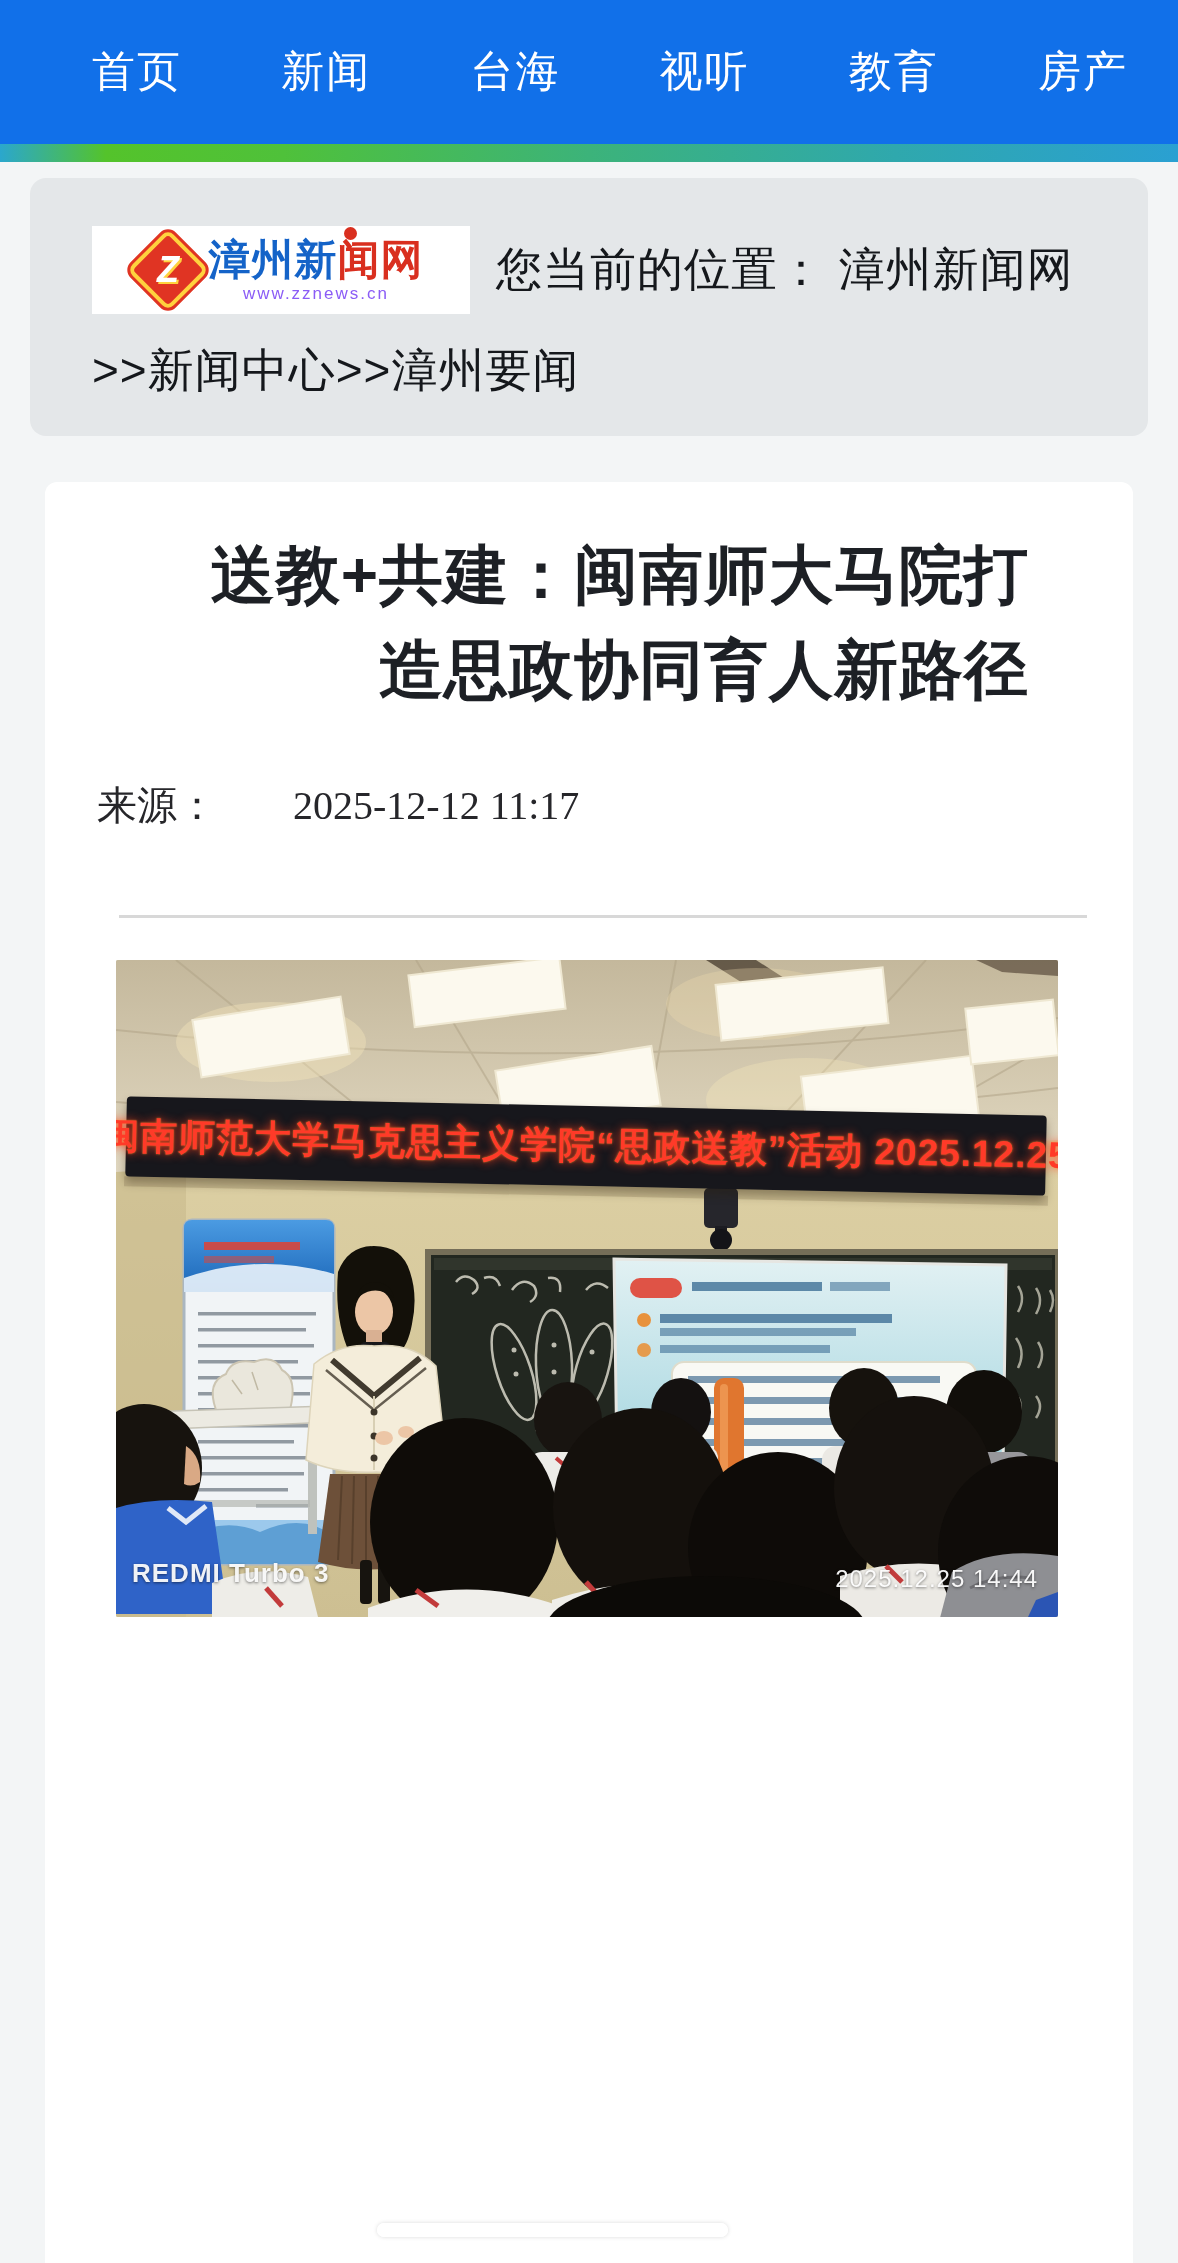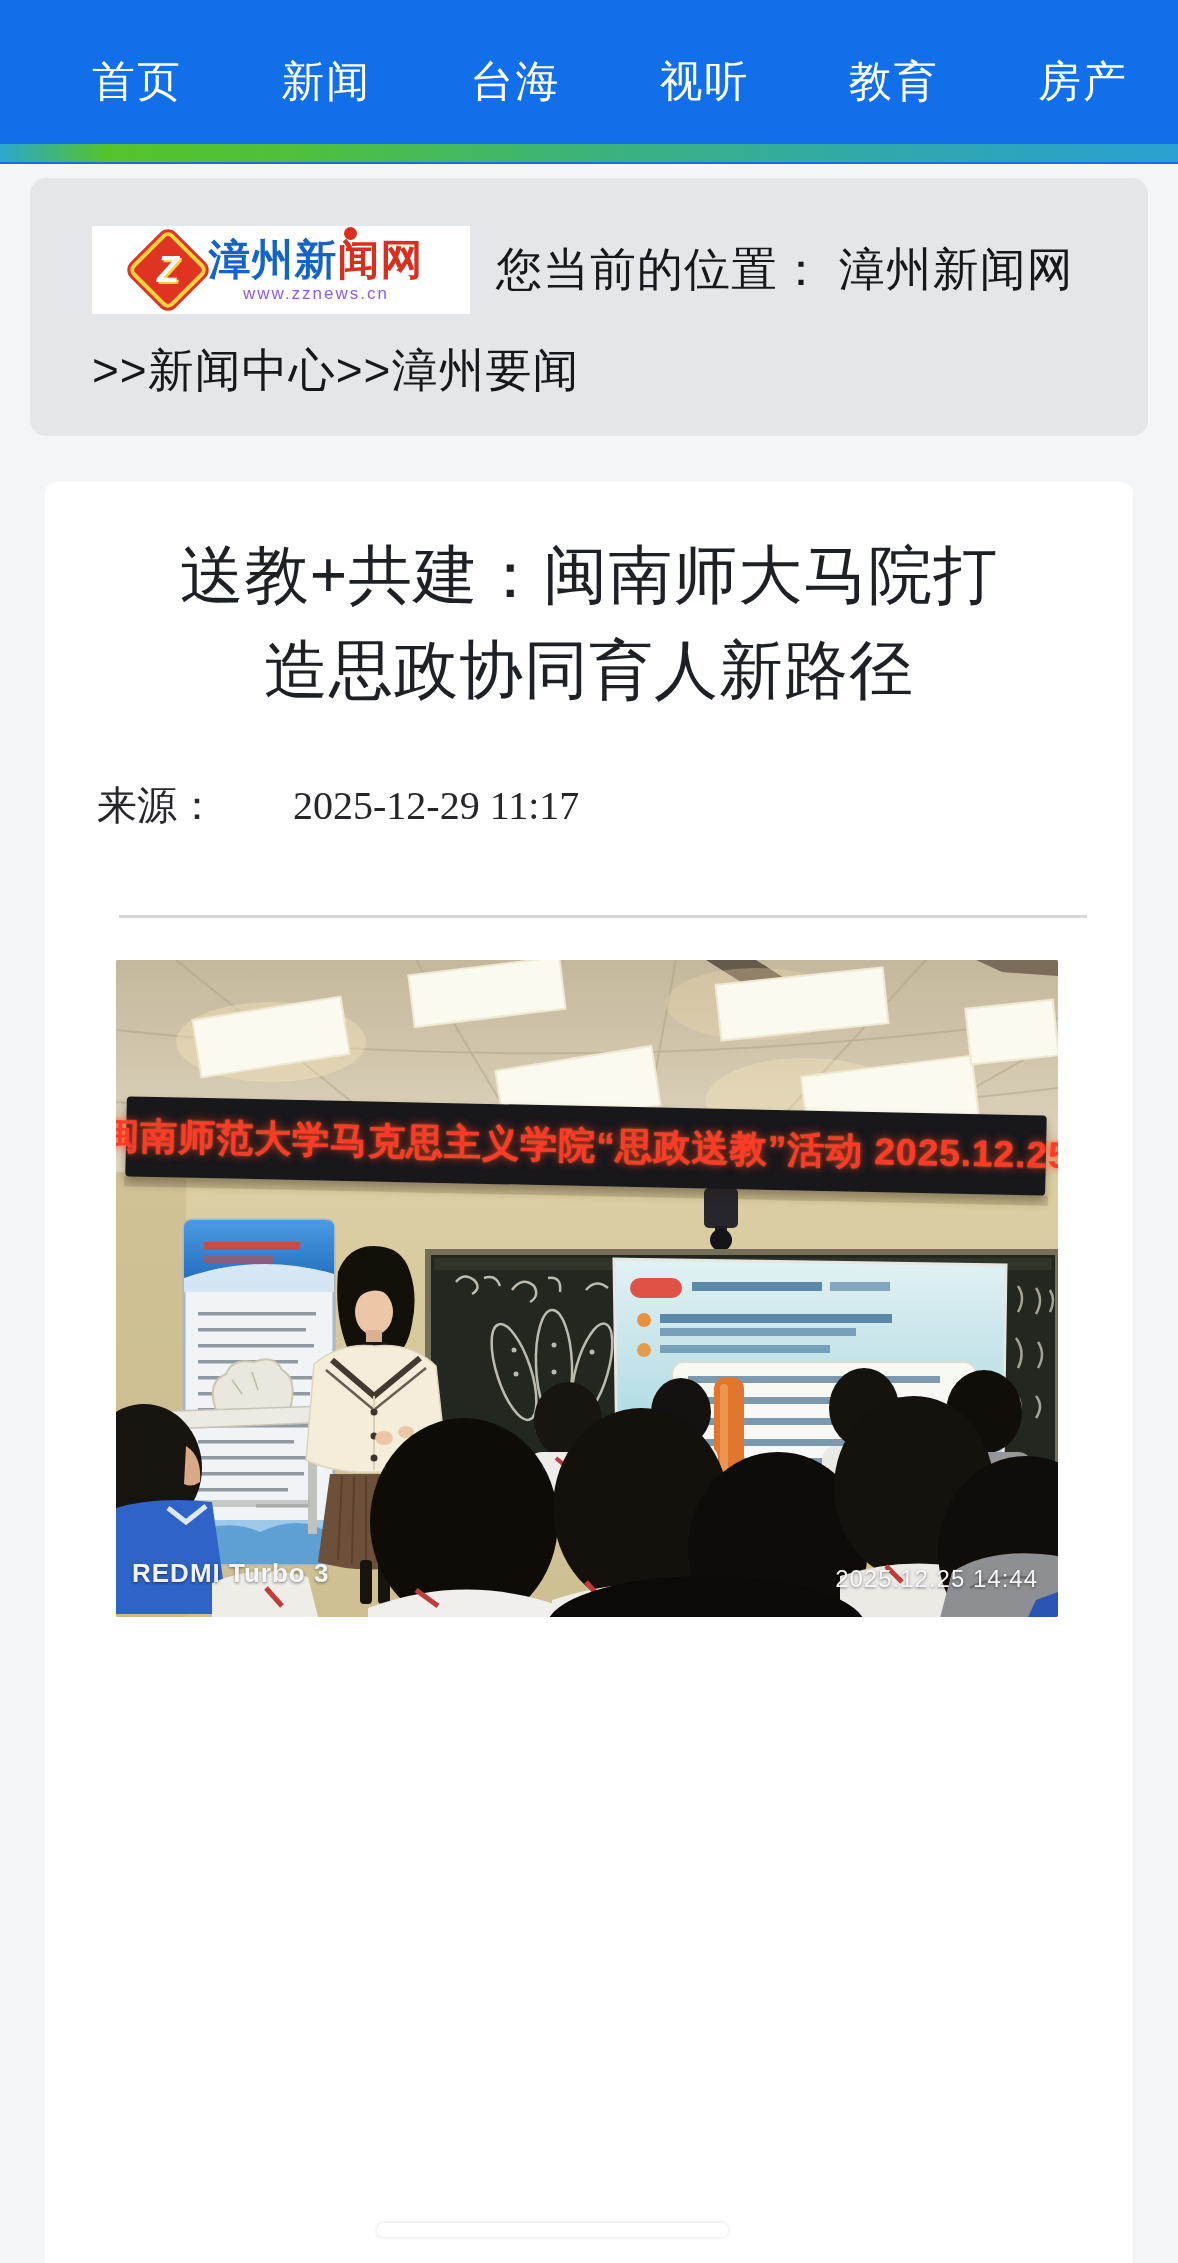--- a/index.html
+++ b/index.html
@@ -4,21 +4,21 @@
 <style>
   * { margin:0; padding:0; box-sizing:border-box; }
   html,body { background:#e9ebed; }
   .page {
     position:relative; width:1178px; height:2263px; margin:0 auto;
     background:#f3f5f6; overflow:hidden;
     font-family:"Liberation Sans","DejaVu Sans",sans-serif;
   }
   
   .topnav {
-    position:absolute; left:0; top:0; width:1178px; height:164px;
+    position:absolute; left:0; top:0; width:1178px; height:144px;
     background:#1170e9; display:flex; align-items:center;
     padding:0 50px 0 92px; justify-content:space-between;
   }
   .topnav a {
     color:#ffffff; font-size:43px; font-weight:500; text-decoration:none;
     letter-spacing:2px; white-space:nowrap;
   }
   .nav-strip {
     position:absolute; left:0; top:144px; width:1178px; height:18px;
     background:linear-gradient(90deg,#2ba7cd 0%,#54c32b 9%,#4fc13a 24%,#3cb37a 50%,#2fa8ad 76%,#2aa0d2 100%);
@@ -54,22 +54,22 @@
   .crumb-line1, .crumb-line2 {
     font-size:46px; color:#15181c; letter-spacing:1px; white-space:nowrap;
   }
   .crumb-line2 { margin-top:24px; line-height:64px; }
   
   .article-card {
     position:absolute; left:45px; top:482px; width:1088px; height:1781px;
     background:#ffffff; border-radius:12px 12px 0 0;
   }
   .article-title {
-    margin:46px auto 0; max-width:880px; text-align:center;
-    font-size:64px; line-height:95px; font-weight:400; color:#1d2025;
+    margin:46px auto 0; max-width:880px; text-align:right;
+    font-size:64px; line-height:95px; font-weight:700; color:#1d2025;
     letter-spacing:1px;
   }
   .meta-row {
     display:flex; align-items:baseline; margin:60px 72px 0 52px;
     font-family:"Liberation Serif","DejaVu Serif",serif;
     font-size:40px; color:#26262a;
   }
   .meta-date { margin-left:76px; }
   .meta-editor { margin-left:auto; white-space:nowrap; }
   .divider { margin:82px 46px 0 74px; border-top:3px solid #d8d8d8; }
@@ -142,21 +142,21 @@
       <span class="crumb-line1">您当前的位置： 漳州新闻网</span>
     </div>
     <div class="crumb-line2">&gt;&gt;新闻中心&gt;&gt;漳州要闻</div>
   </section>
 
   <article class="article-card">
     <h1 class="article-title">送教+共建：闽南师大马院打造思政协同育人新路径</h1>
 
     <div class="meta-row">
       <span class="meta-source">来源：</span>
-      <span class="meta-date">2025-12-29 11:17</span>
+      <span class="meta-date">2025-12-12 11:17</span>
     </div>
 
     <div class="divider"></div>
 
 
     <figure class="photo">
       <svg width="942" height="657" viewBox="0 0 942 657" xmlns="http://www.w3.org/2000/svg">
         <defs>
           <linearGradient id="ceilG" x1="0" y1="0" x2="0" y2="1">
             <stop offset="0" stop-color="#c4b89c"></stop>

